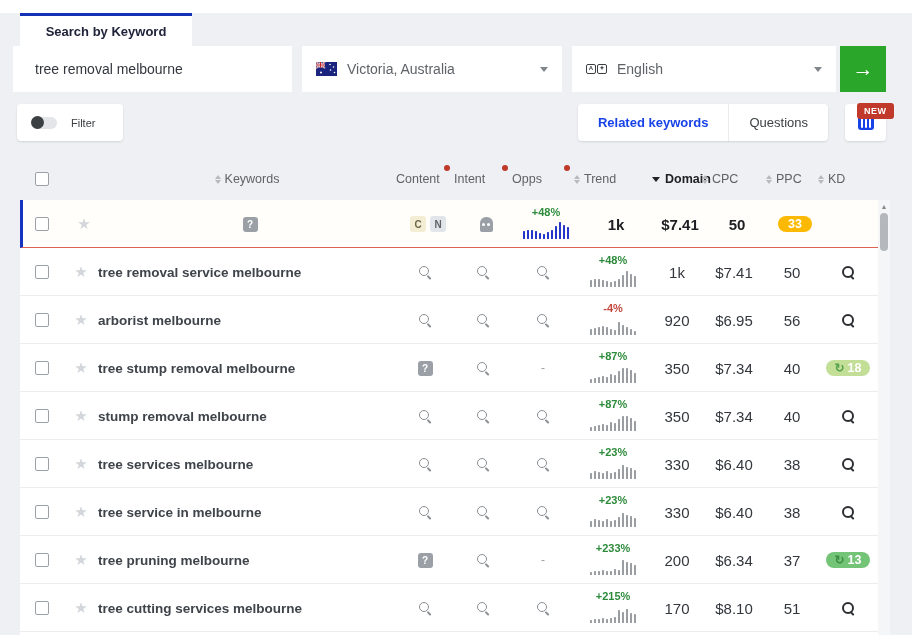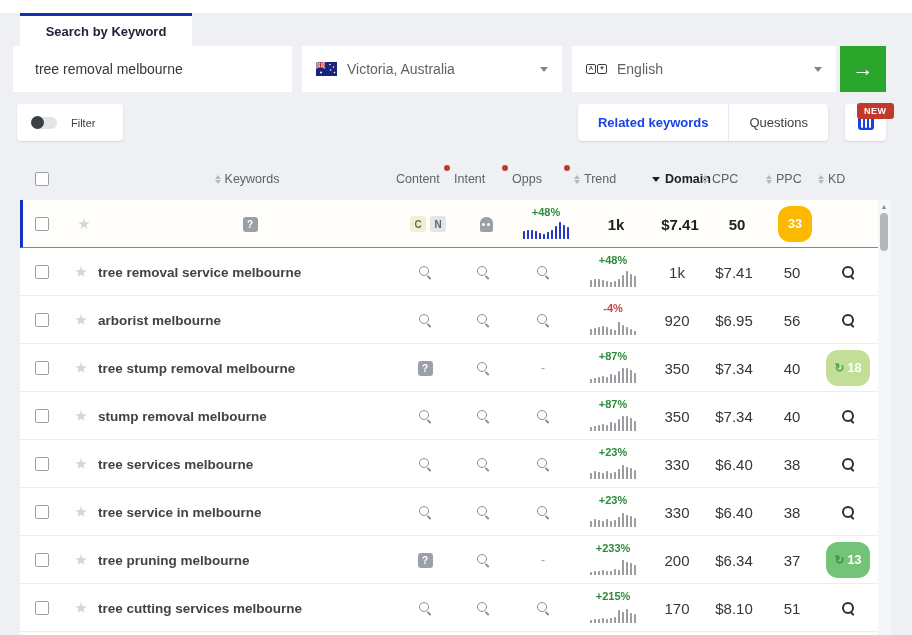--- a/index.html
+++ b/index.html
@@ -86,21 +86,21 @@
   .dash { color:#9aa0a6; font-size:12px; }
 
   .trend { display:flex; flex-direction:column; align-items:center; justify-content:flex-start; padding-top:6px; height:48px; }
   .pct { font-size:11px; font-weight:bold; }
   .spark { display:flex; align-items:flex-end; gap:1.5px; height:19px; margin-top:2px; }
   .spark i { width:2.5px; display:block; border-radius:.5px; }
 
   .num { font-size:15px; color:#33373d; text-align:center; }
   .row.seed .num { font-weight:bold; color:#202124; }
 
-  .kd-badge { min-width:34px; height:36px; border-radius:12px; display:flex; align-items:center; justify-content:center; gap:3px; font-size:12.5px; font-weight:bold; color:#ffffff; cursor:pointer; padding:0 9px; }
+  .kd-badge { min-width:34px; height:16px; border-radius:12px; display:flex; align-items:center; justify-content:center; gap:3px; font-size:12.5px; font-weight:bold; color:#ffffff; cursor:pointer; padding:0 9px; }
   .kd-badge .ref { font-size:12px; font-weight:bold; }
 
   
   .sbar { position:absolute; right:0; top:0; bottom:0; width:12px; background:#f5f6f8; }
   .sbar .arr { display:block; text-align:center; font-size:7px; color:#85898e; padding-top:3px; }
   .sbar .thumb { position:absolute; left:2px; top:13px; width:8px; height:38px; border-radius:4px; background:#b4b8bd; cursor:pointer; }
 </style>
 </head>
 <body>
 

